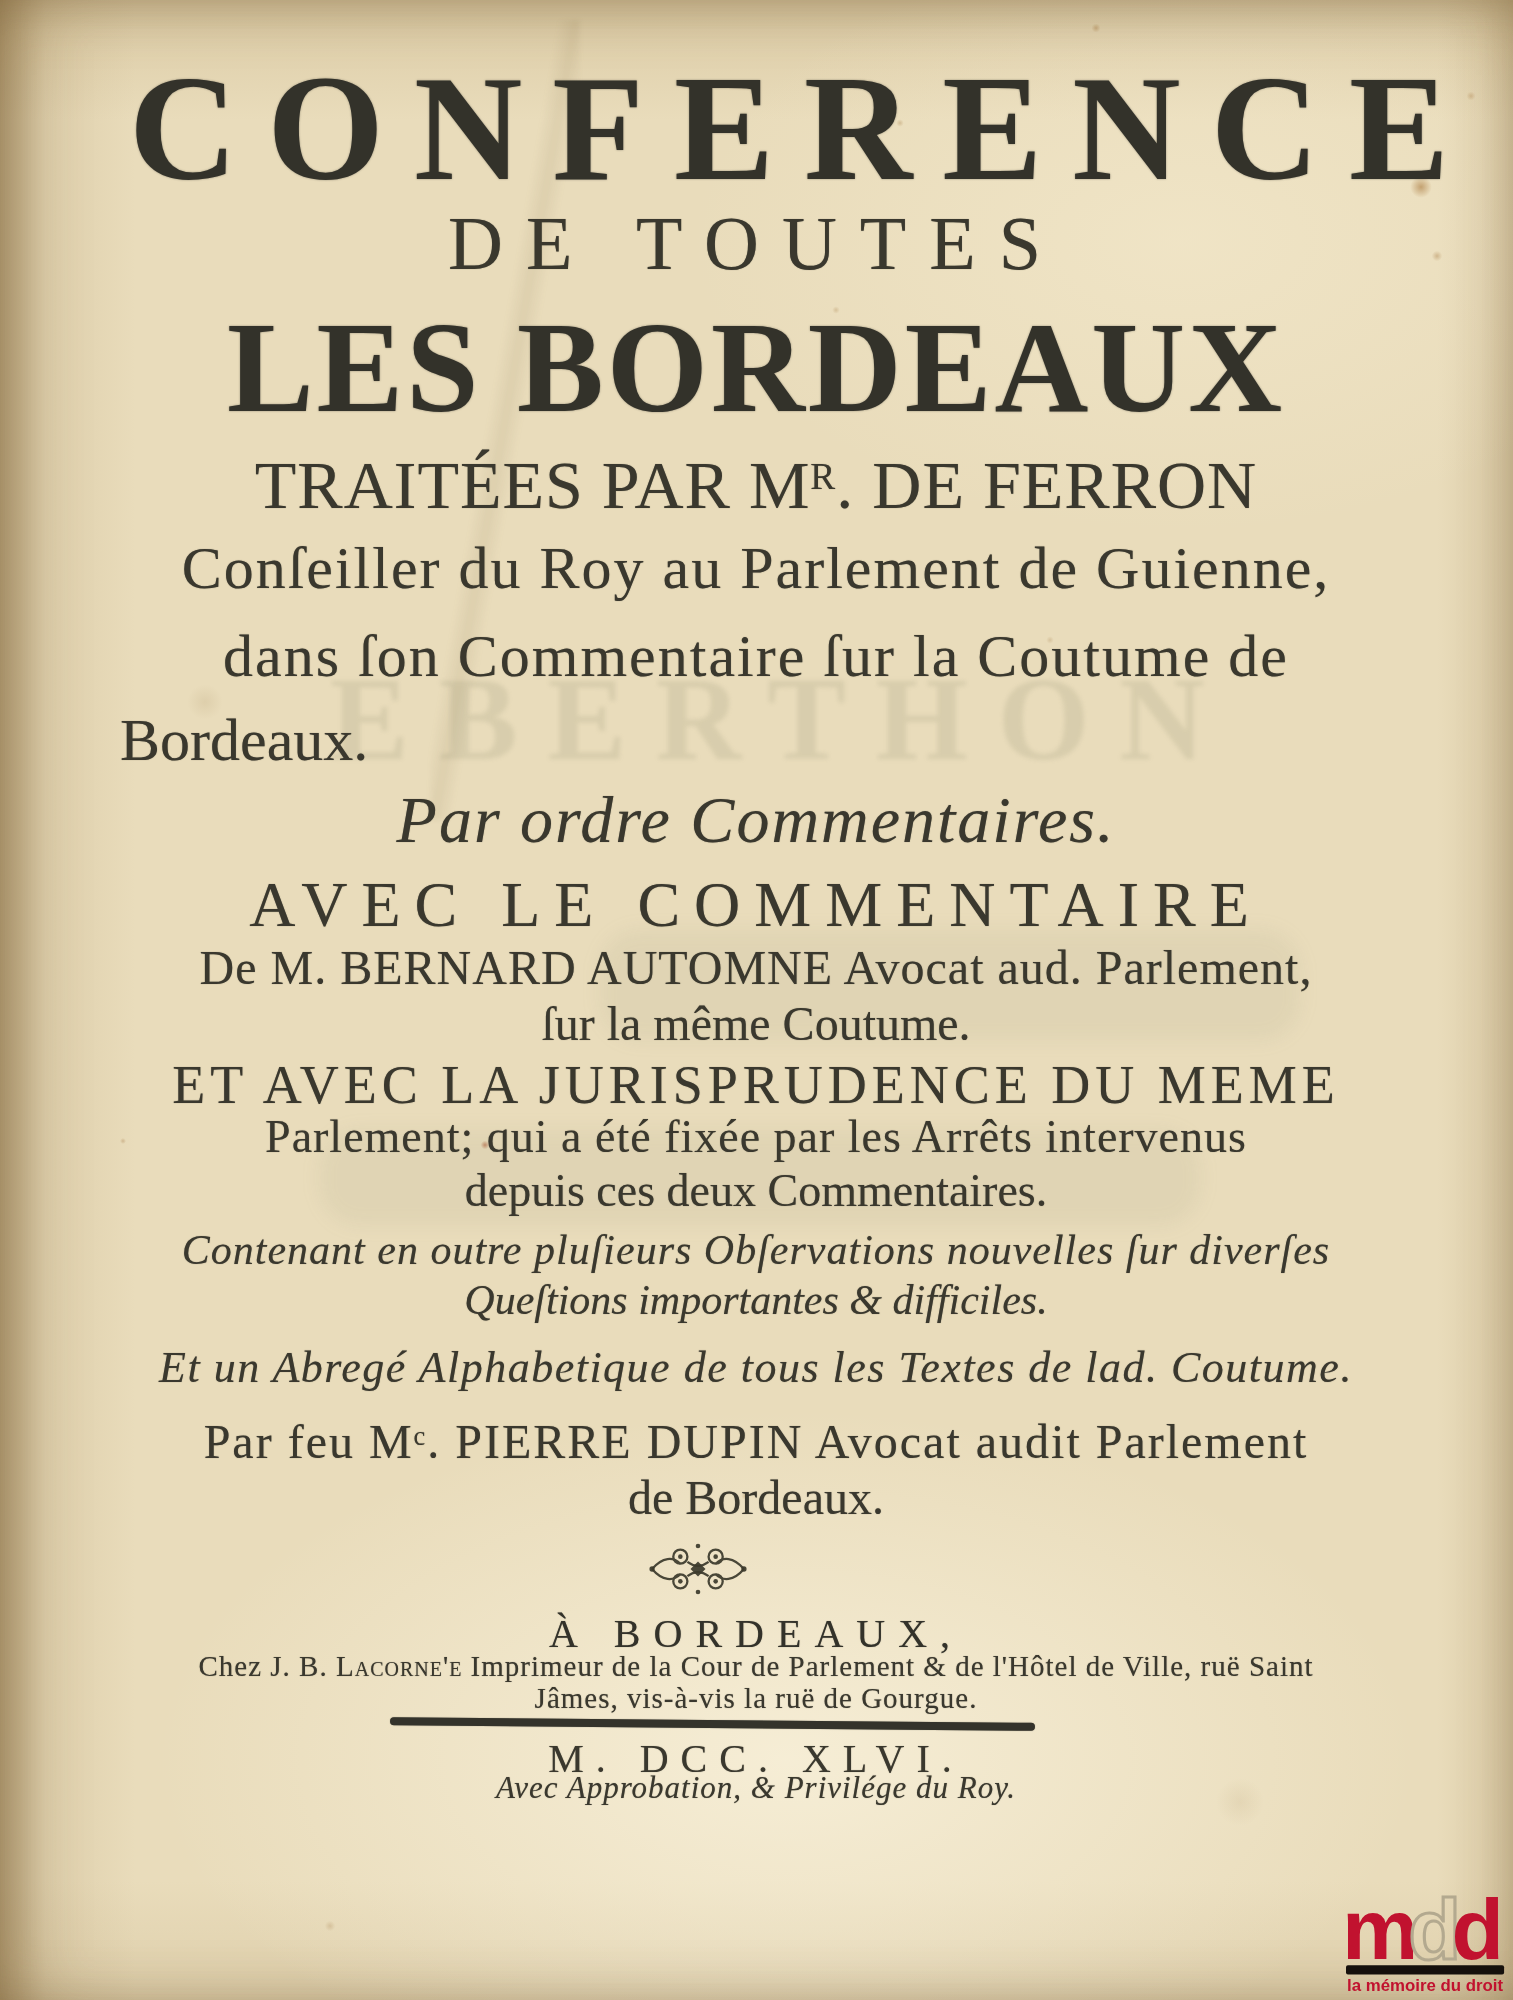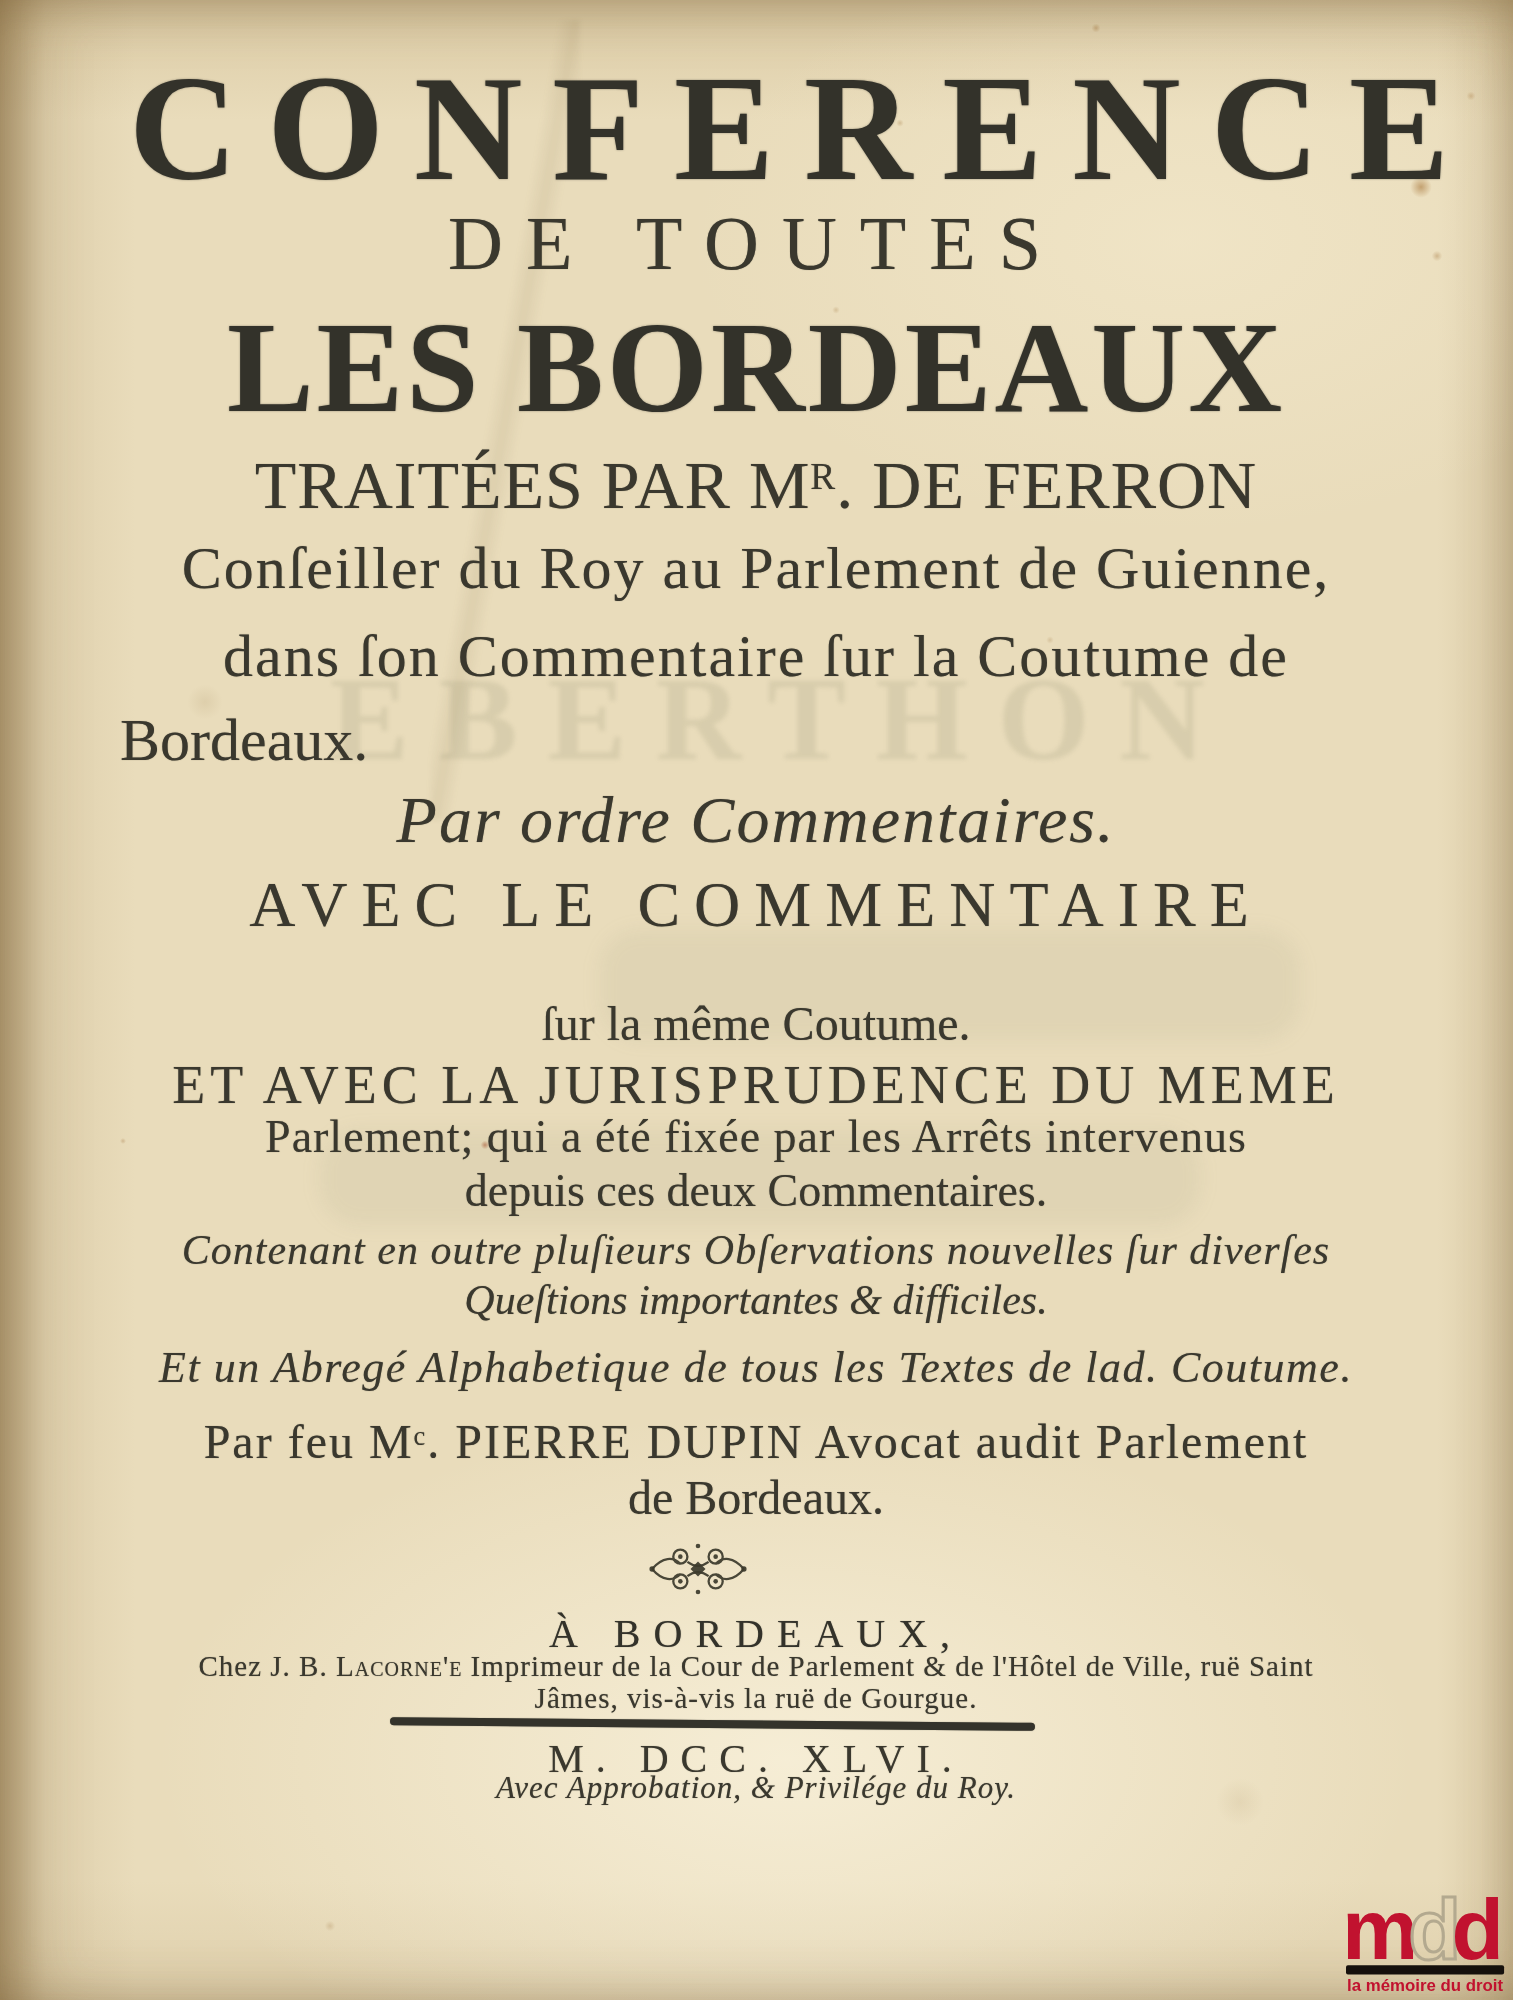--- a/index.html
+++ b/index.html
@@ -95,20 +95,21 @@
   <div class="line" id="l-detoutes">DE TOUTES</div>
   <div class="line caps-heavy" id="l-lesquestions">LES BORDEAUX</div>
   <div class="line" id="l-traitees"><span>TRAITÉES PAR M</span><span class="sup">R</span><span>. DE FERRON</span></div>
 
   <div class="line" id="l-conseiller">Conſeiller du Roy au Parlement de Guienne,</div>
   <div class="line" id="l-danson">dans ſon Commentaire ſur la Coutume de</div>
   <div class="line" id="l-bordeaux1">Bordeaux.</div>
   <div class="line italic" id="l-ordre">Par ordre Commentaires.</div>
 
   <div class="line" id="l-aveccomm">AVEC LE COMMENTAIRE</div>
+  <div class="line" id="l-automne">De M. BERNARD AUTOMNE Avocat aud. Parlement,</div>
   <div class="line" id="l-surlameme">ſur la même Coutume.</div>
 
   <div class="line" id="l-etavec">ET AVEC LA JURISPRUDENCE DU MEME</div>
   <div class="line" id="l-parlement">Parlement; qui a été fixée par les Arrêts intervenus</div>
   <div class="line" id="l-depuis">depuis ces deux Commentaires.</div>
 
   <div class="line italic" id="l-contenant">Contenant en outre pluſieurs Obſervations nouvelles ſur diverſes</div>
   <div class="line italic" id="l-questionsimp">Queſtions importantes &amp; difficiles.</div>
 
   <div class="line" id="l-parfeu"><span>Par feu M</span><span class="sup">c</span><span>. PIERRE DUPIN Avocat audit Parlement</span></div>

